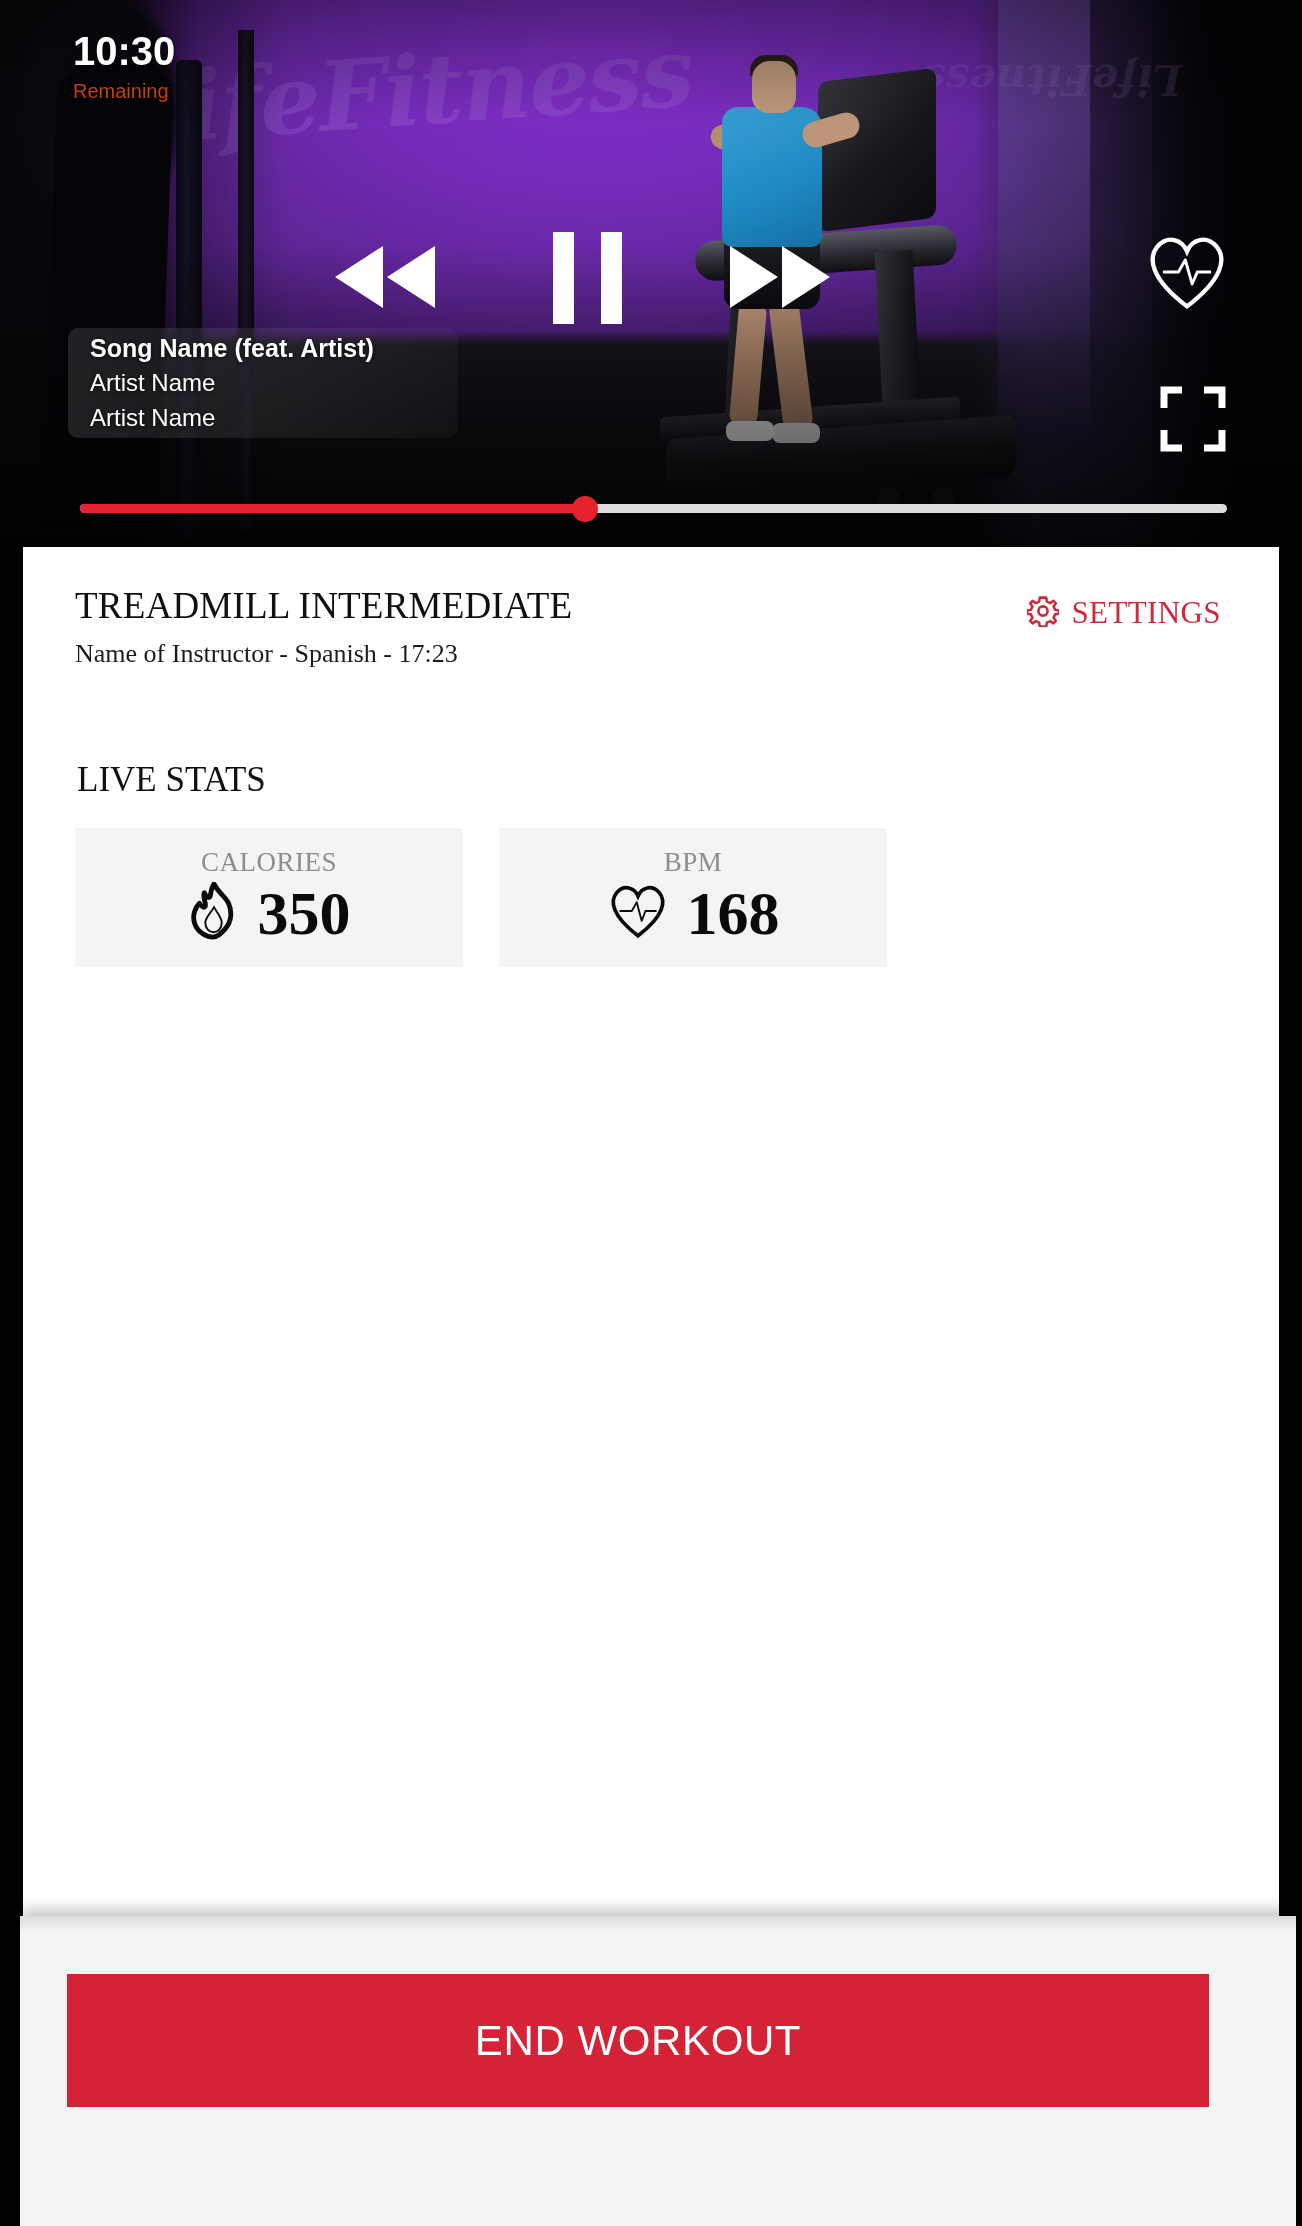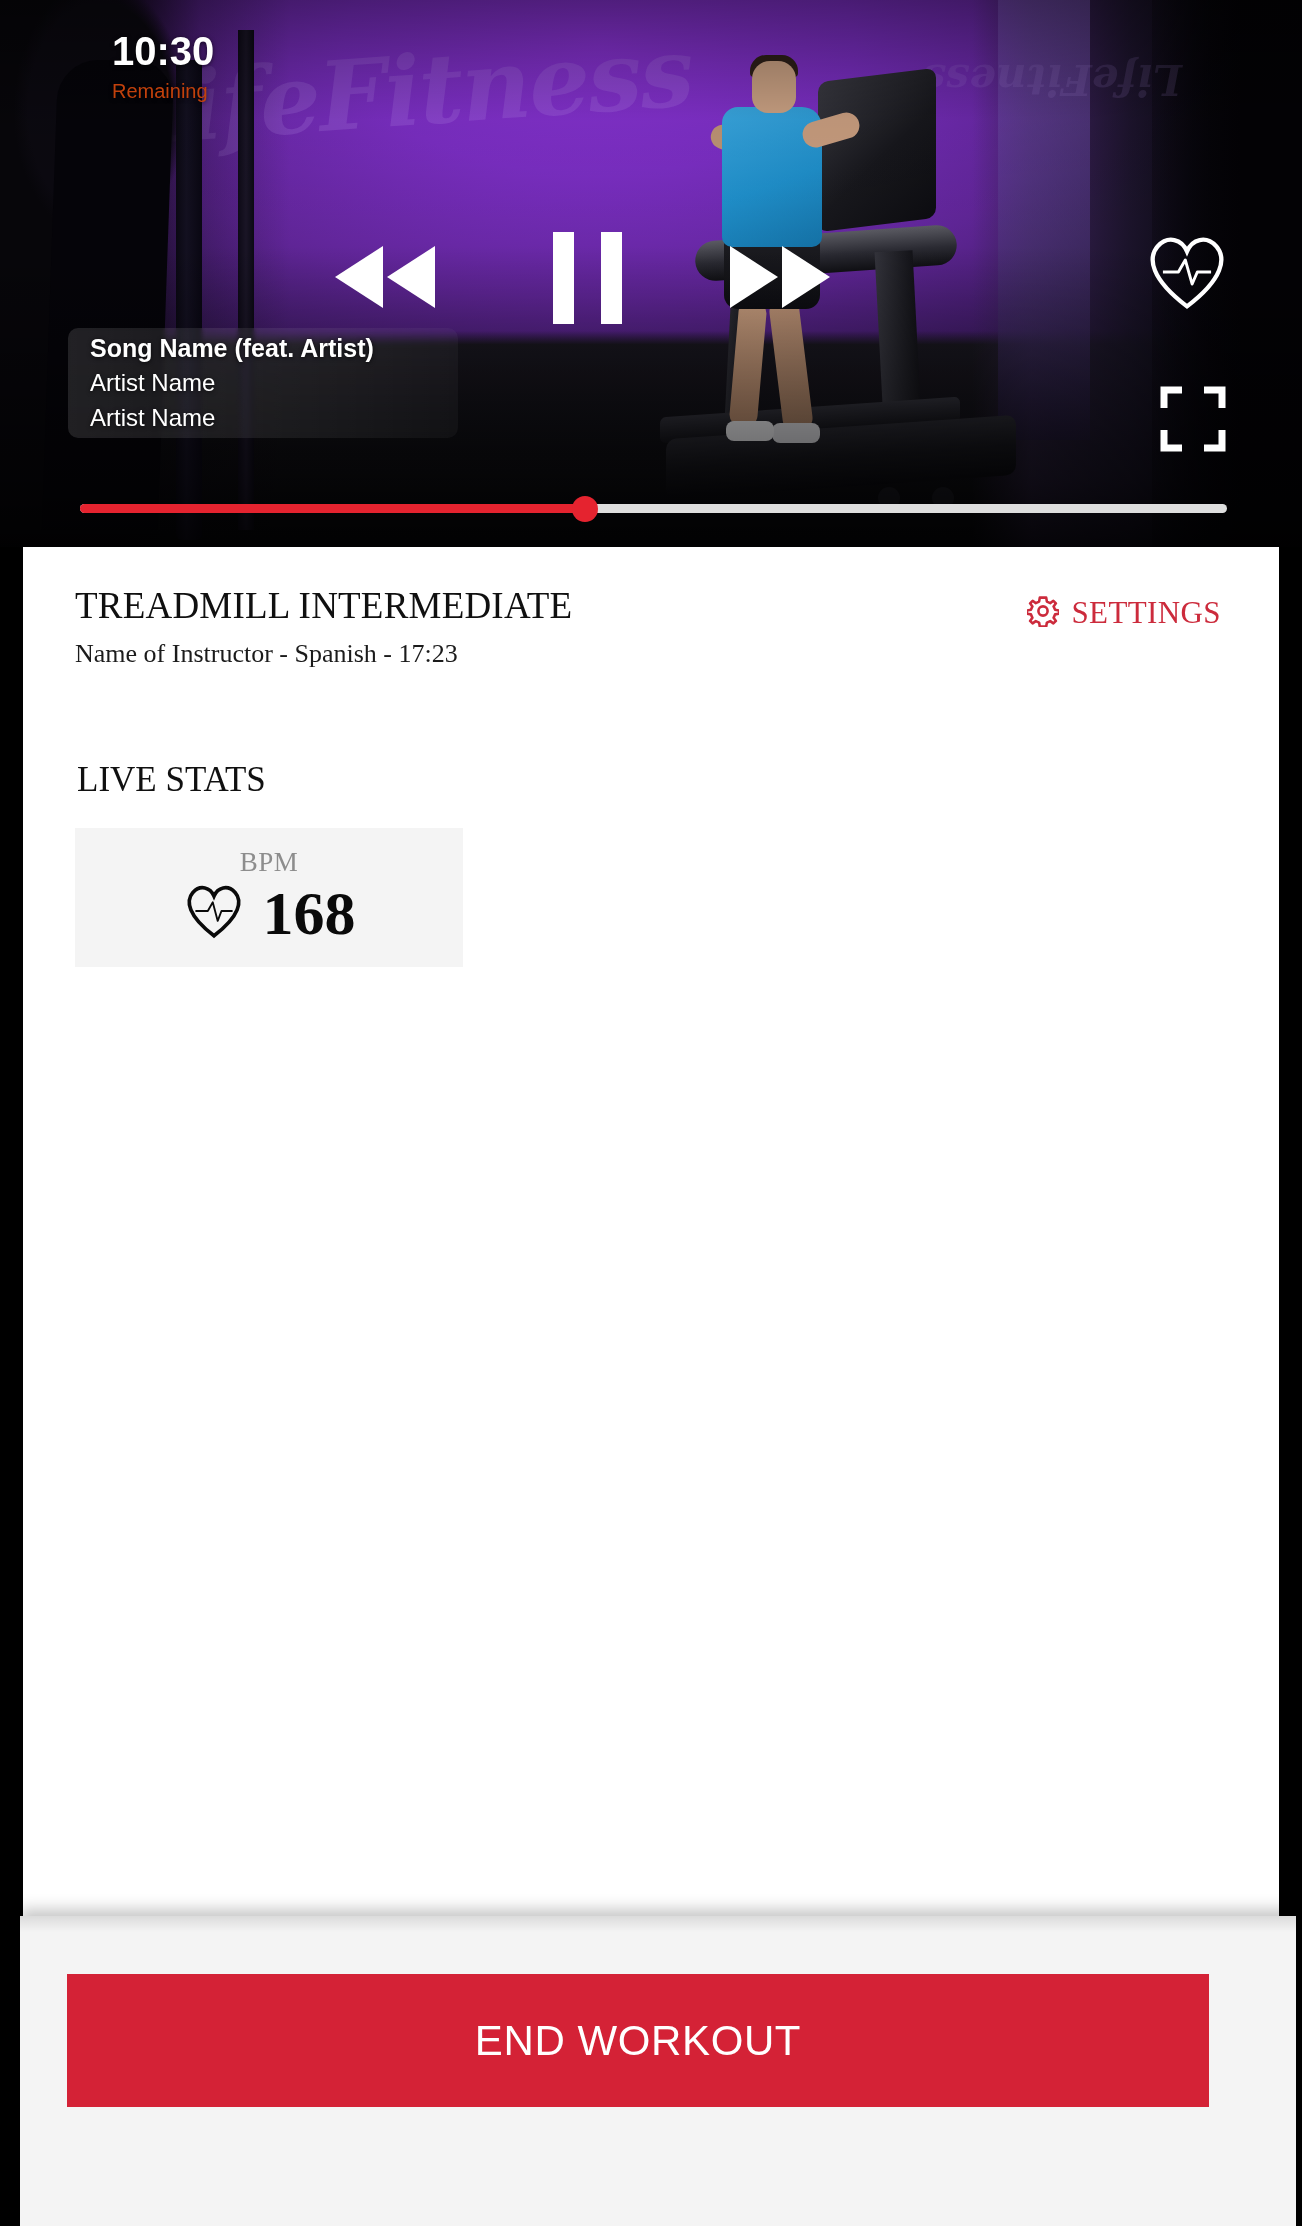--- a/index.html
+++ b/index.html
@@ -199,21 +199,21 @@
   .p-shoe-b { position:absolute; left: 96px; top: 368px; width: 48px; height: 20px; background:#c9c9cd; border-radius: 8px; }
 
   .player-shade {
     position: absolute; inset: 0;
     background:
       linear-gradient(to bottom, rgba(0,0,0,0.40) 0%, rgba(0,0,0,0.05) 22%, rgba(0,0,0,0) 45%, rgba(0,0,0,0.55) 88%, rgba(0,0,0,0.8) 100%);
     pointer-events: none;
   }
 
   
-  .timer { position: absolute; left: 73px; top: 31px; margin-left: 39px; }
+  .timer { position: absolute; left: 73px; top: 31px; }
   .timer-value {
     font-size: 40px; font-weight: bold; color: #ffffff; line-height: 1;
     letter-spacing: 0px;
     text-shadow: 0 1px 4px rgba(0,0,0,0.6);
   }
   .timer-label {
     font-size: 20px; color: #c2410c; margin-top: 9px;
     text-shadow: 0 1px 4px rgba(0,0,0,0.6);
   }
 
@@ -457,20 +457,32 @@
           </svg>
         </span>
         <span class="settings-label">SETTINGS</span>
       </div>
     </div>
 
     <div class="live-stats-title">LIVE STATS</div>
 
     <div class="stats-row">
 
+      <div class="stat-card">
+        <div class="stat-label">CALORIES</div>
+        <div class="stat-row-inner">
+          <span>
+            <svg viewBox="0 0 52 60" width="52" height="58" fill="none">
+              <path d="M26 2 C 31 12, 38 15, 41 22 C 45 31, 44 41, 38 48 C 33 54, 28 57, 25 57 C 18 57, 9 52, 6 43 C 3 34, 7 26, 11 22 C 13 26, 16 27, 17 25 C 18 21, 14 16, 16 11 C 18 16, 21 17, 22 15 C 23 11, 23 6, 26 2 Z" stroke="#0a0a0a" stroke-width="5" stroke-linejoin="round" fill="none"></path>
+              <path d="M26 26 C 30 33, 34 37, 34 42 C 34 48, 30 52, 25.5 52 C 21 52, 17 48, 17 42 C 17 37, 22 33, 26 26 Z" stroke="#0a0a0a" stroke-width="2" fill="none"></path>
+            </svg>
+          </span>
+          <span class="stat-value">350</span>
+        </div>
+      </div>
 
       <div class="stat-card">
         <div class="stat-label">BPM</div>
         <div class="stat-row-inner">
           <span>
             <svg viewBox="0 0 100 92" width="62" height="58" fill="none">
               <path d="M50 86 C 8 54, 4 30, 16 16 C 28 3, 44 8, 50 22 C 56 8, 72 3, 84 16 C 96 30, 92 54, 50 86 Z" stroke="#0a0a0a" stroke-width="6" fill="none"></path>
               <path d="M20 46 L40 46 L48 32 L56 62 L62 46 L80 46" stroke="#0a0a0a" stroke-width="3" fill="none" stroke-linejoin="round"></path>
             </svg>
           </span>

